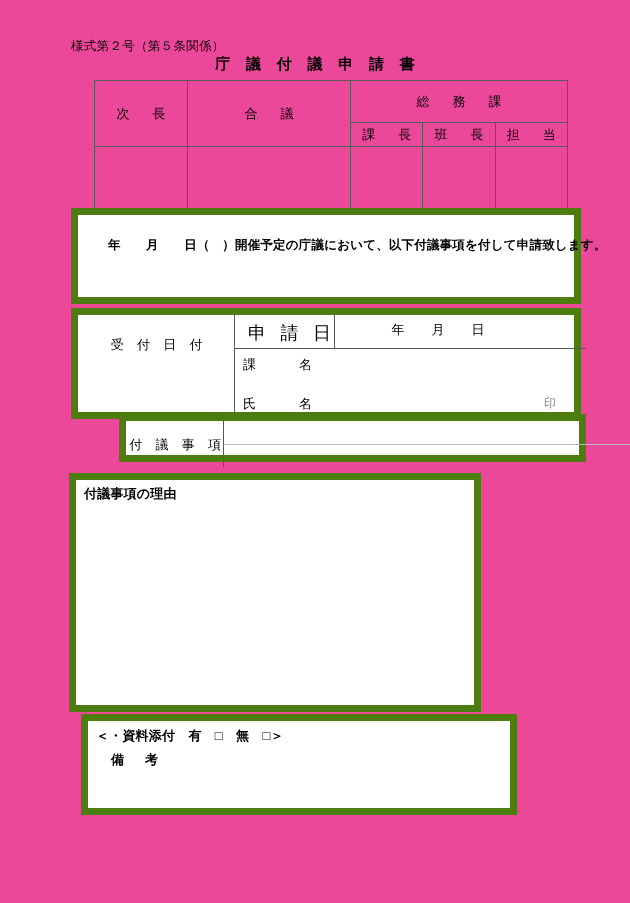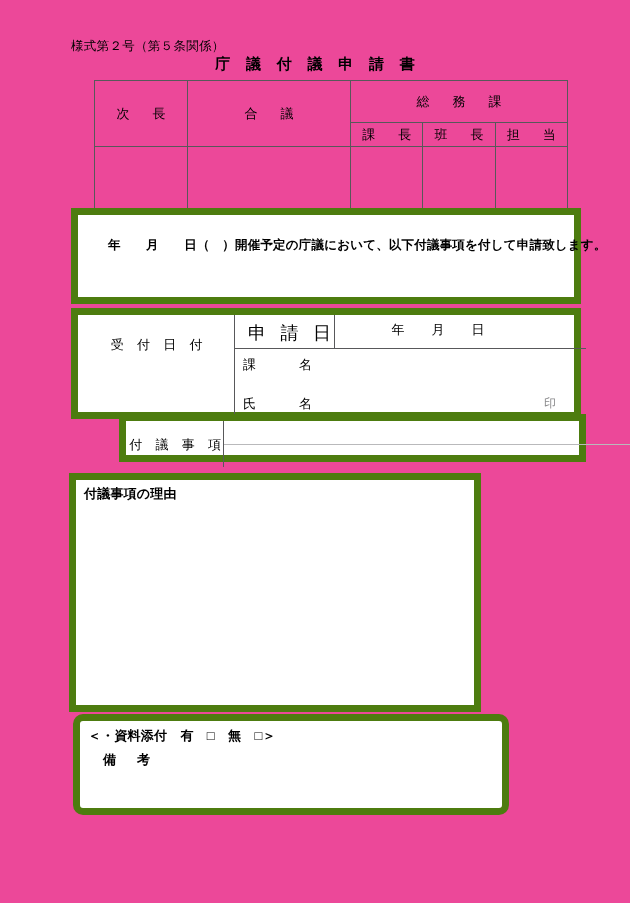--- a/index.html
+++ b/index.html
@@ -184,21 +184,21 @@
   #reason-box { left: 69px; top: 473px; width: 412px; height: 239px; }
   #reason-label {
     position: absolute;
     left: 8px; top: 5px;
     font-size: 13px;
     letter-spacing: 0.2px;
     white-space: nowrap;
   }
 
   
-  #remarks-box { left: 73px; top: 714px; width: 436px; height: 101px; border-radius: 10px; }
+  #remarks-box { left: 81px; top: 714px; width: 436px; height: 101px; }
   #attach-line {
     position: absolute;
     left: 8px; top: 6px;
     font-size: 13px;
     letter-spacing: 0.2px;
     white-space: nowrap;
   }
   #remarks-label {
     position: absolute;
     left: 19px; top: 30px;

